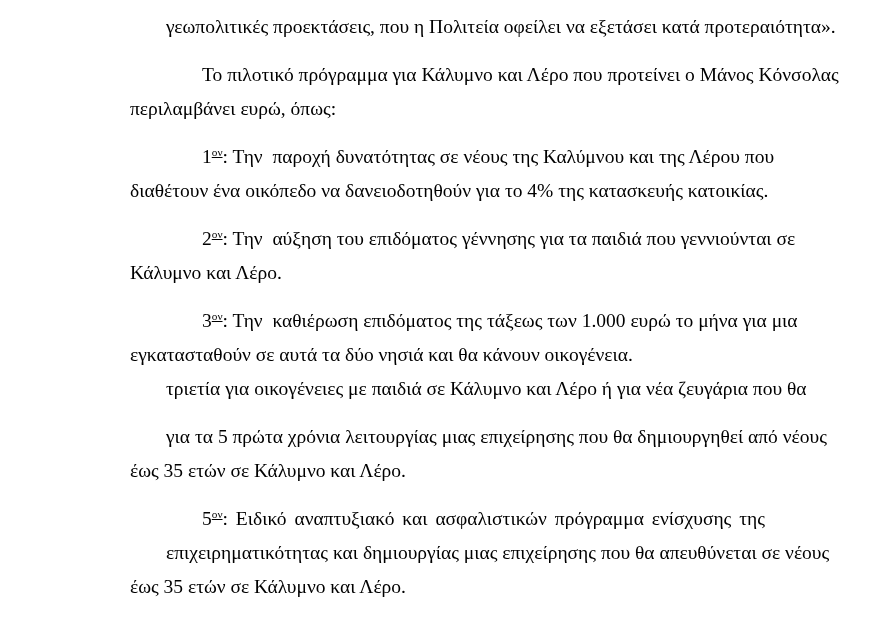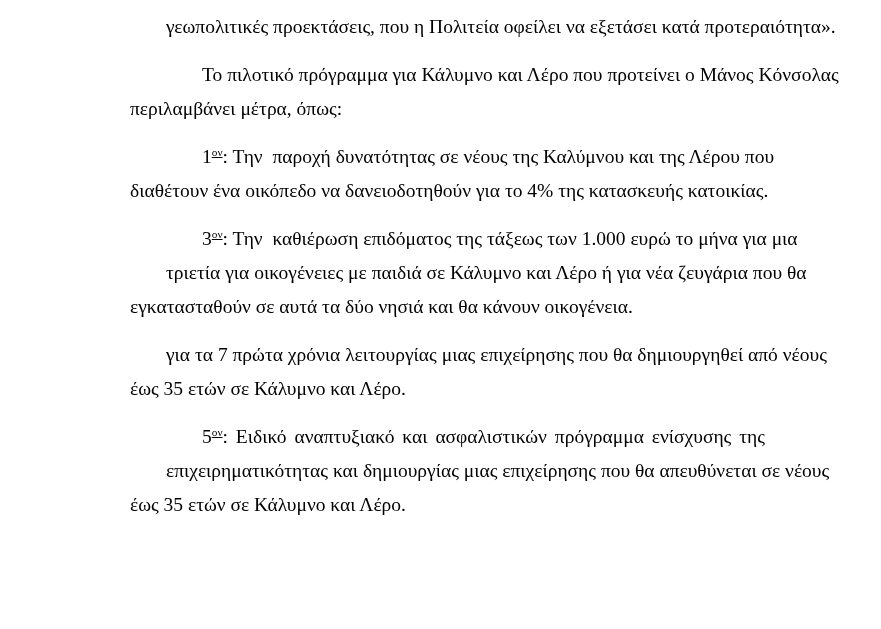--- a/index.html
+++ b/index.html
@@ -37,33 +37,37 @@
 </style>
 </head>
 <body>
 
 <div class="doc" id="doc">
     <div class="para">
       <div class="line jline">γεωπολιτικές προεκτάσεις, που η Πολιτεία οφείλει να εξετάσει κατά προτεραιότητα».</div>
     </div>
     <div class="para">
       <div class="line jline indent">Το πιλοτικό πρόγραμμα για Κάλυμνο και Λέρο που προτείνει ο Μάνος Κόνσολας</div>
-      <div class="line">περιλαμβάνει μέτρα, όπως:</div>
+      <div class="line">περιλαμβάνει ευρώ, όπως:</div>
     </div>
     <div class="para">
       <div class="line jline indent"><span>1</span><sup class="ord">ον</sup><span>: Την&nbsp; παροχή δυνατότητας σε νέους της Καλύμνου και της Λέρου που</span></div>
       <div class="line">διαθέτουν ένα οικόπεδο να δανειοδοτηθούν για το 4% της κατασκευής κατοικίας.</div>
     </div>
     <div class="para">
-      <div class="line jline indent"><span>3</span><sup class="ord">ον</sup><span>: Την&nbsp; καθιέρωση επιδόματος της τάξεως των 1.000 ευρώ το μήνα για μια</span></div>
-      <div class="line jline">τριετία για οικογένειες με παιδιά σε Κάλυμνο και Λέρο ή για νέα ζευγάρια που θα</div>
-      <div class="line">εγκατασταθούν σε αυτά τα δύο νησιά και θα κάνουν οικογένεια.</div>
+      <div class="line jline indent"><span>2</span><sup class="ord">ον</sup><span>: Την&nbsp; αύξηση του επιδόματος γέννησης για τα παιδιά που γεννιούνται σε</span></div>
+      <div class="line">Κάλυμνο και Λέρο.</div>
     </div>
     <div class="para">
-      <div class="line jline">για τα 7 πρώτα χρόνια λειτουργίας μιας επιχείρησης που θα δημιουργηθεί από νέους</div>
+      <div class="line jline indent"><span>3</span><sup class="ord">ον</sup><span>: Την&nbsp; καθιέρωση επιδόματος της τάξεως των 1.000 ευρώ το μήνα για μια</span></div>
+      <div class="line">εγκατασταθούν σε αυτά τα δύο νησιά και θα κάνουν οικογένεια.</div>
+      <div class="line jline">τριετία για οικογένειες με παιδιά σε Κάλυμνο και Λέρο ή για νέα ζευγάρια που θα</div>
+    </div>
+    <div class="para">
+      <div class="line jline">για τα 5 πρώτα χρόνια λειτουργίας μιας επιχείρησης που θα δημιουργηθεί από νέους</div>
       <div class="line">έως 35 ετών σε Κάλυμνο και Λέρο.</div>
     </div>
     <div class="para">
       <div class="line jline indent"><span>5</span><sup class="ord">ον</sup><span>: Ειδικό αναπτυξιακό και ασφαλιστικών πρόγραμμα ενίσχυσης της</span></div>
       <div class="line jline">επιχειρηματικότητας και δημιουργίας μιας επιχείρησης που θα απευθύνεται σε νέους</div>
       <div class="line">έως 35 ετών σε Κάλυμνο και Λέρο.</div>
     </div>
   </div>
 
 </body></html>

